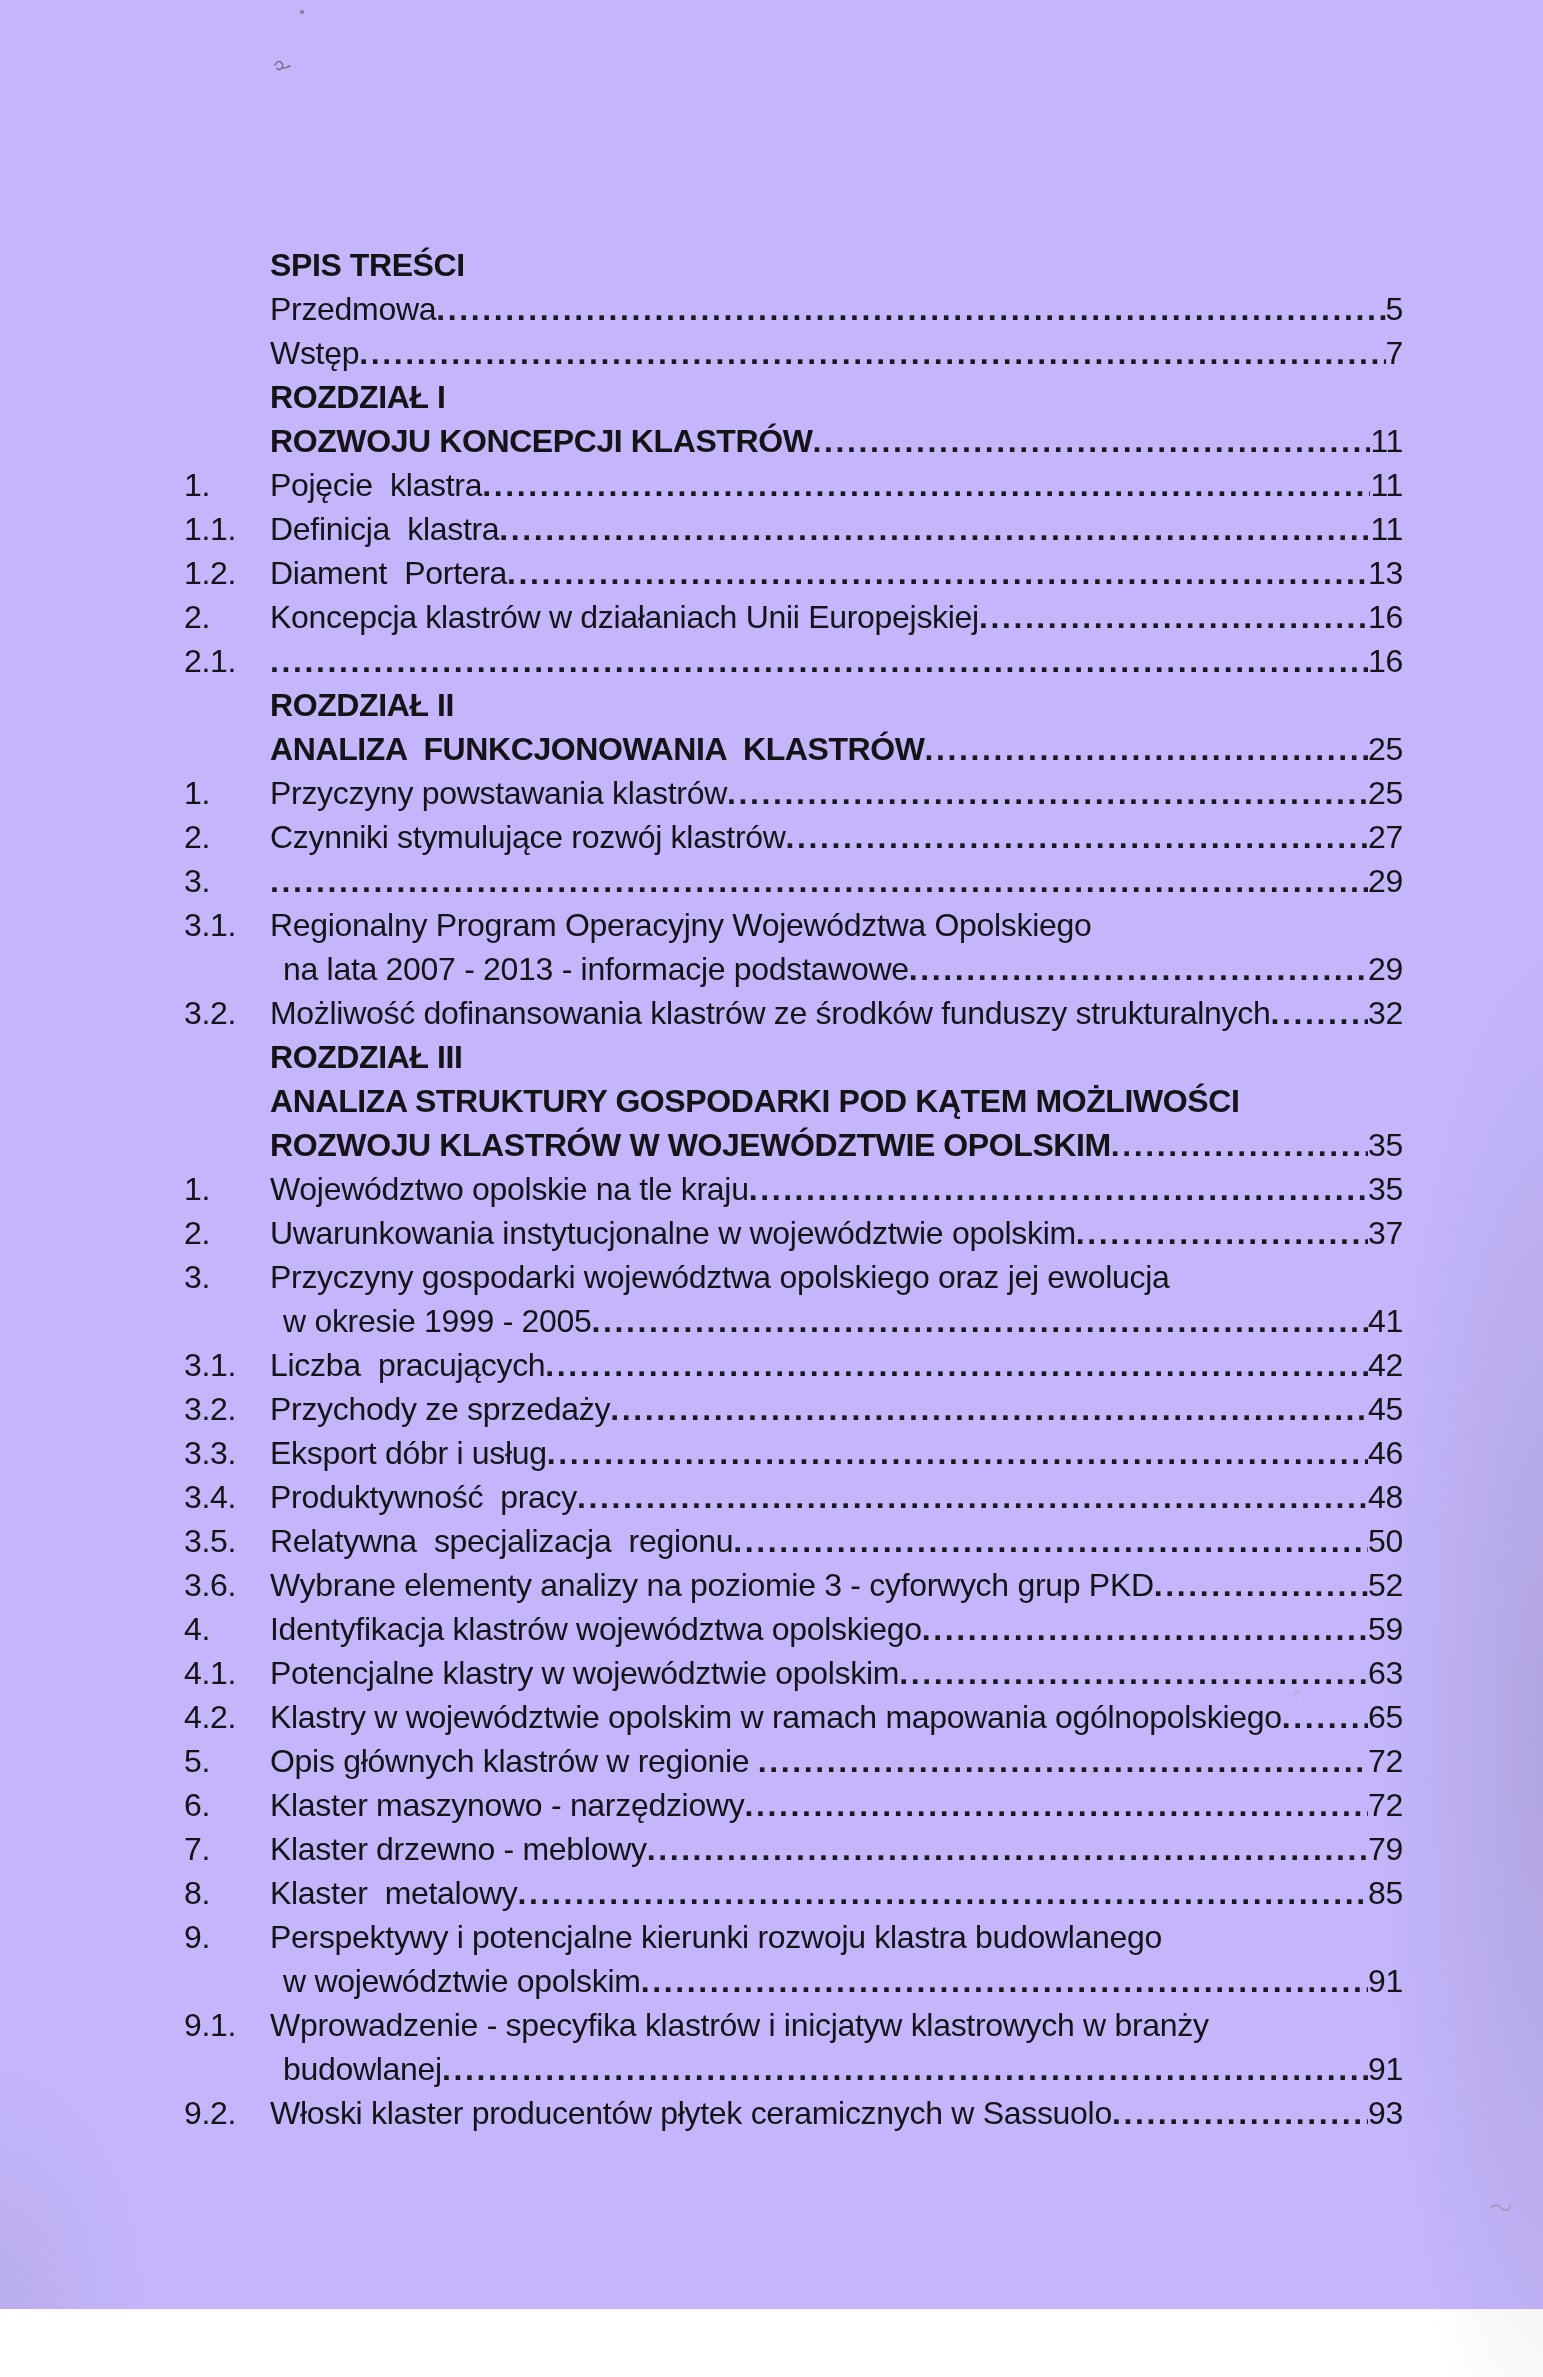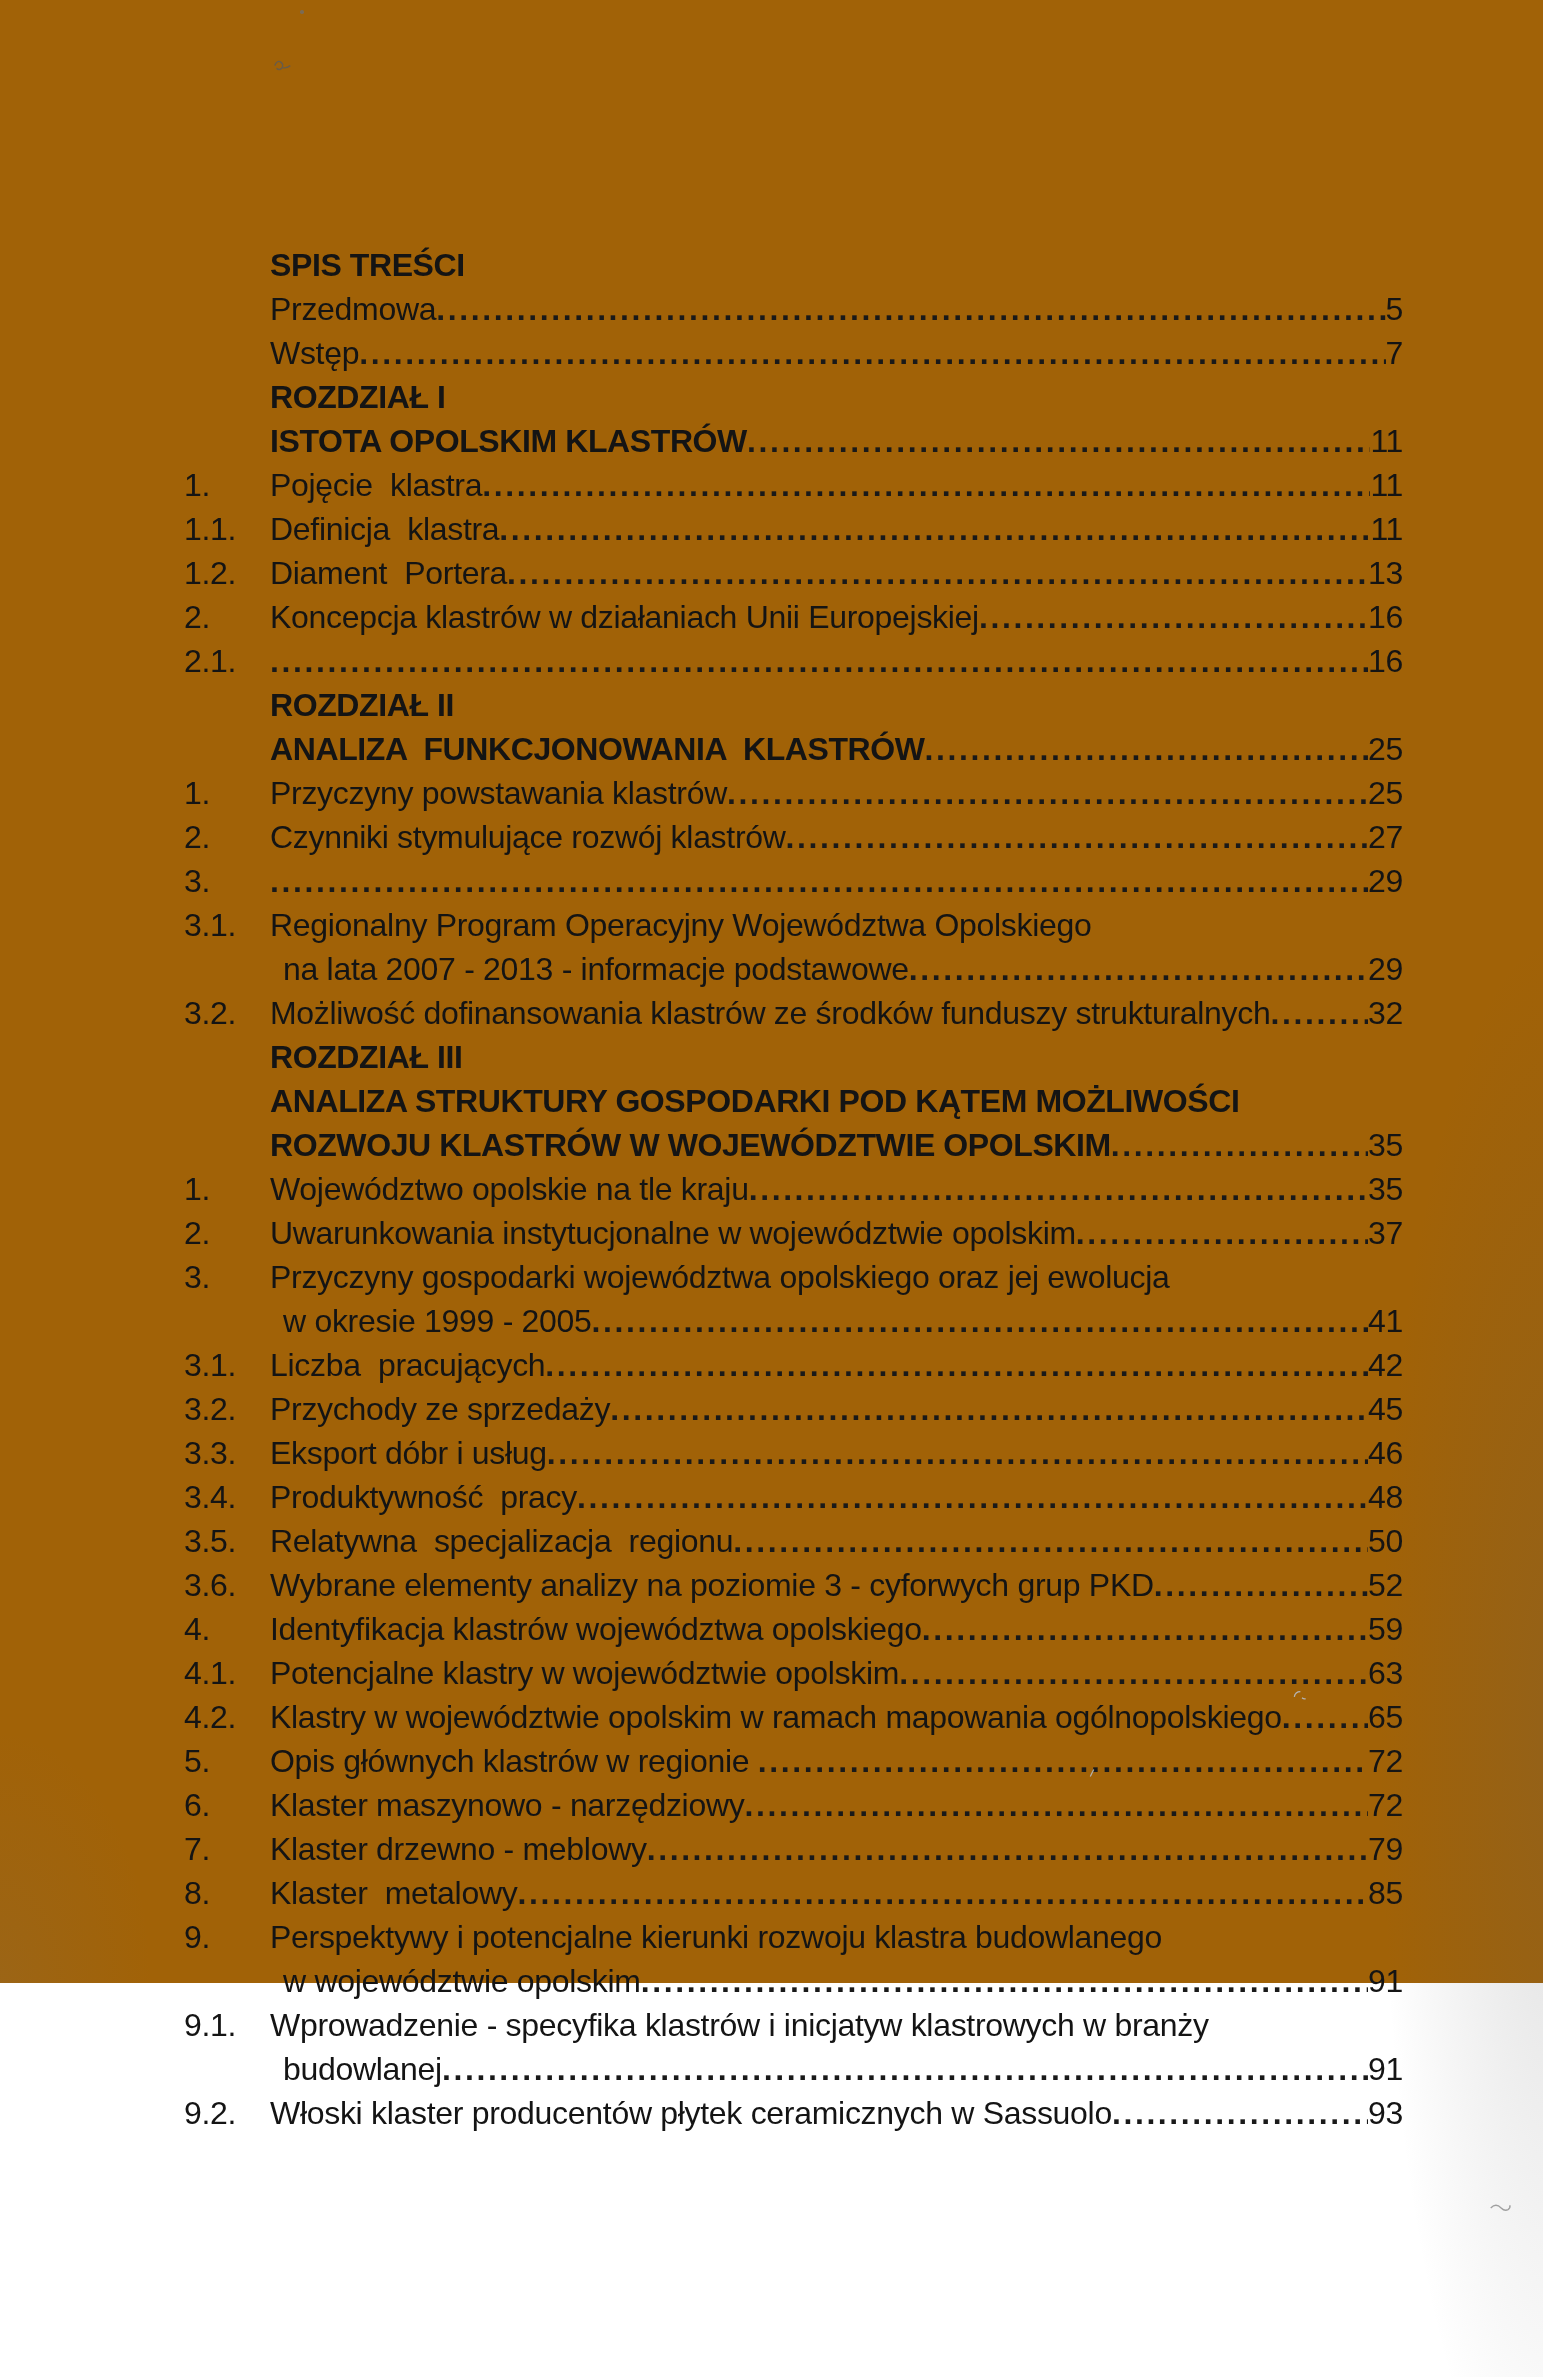--- a/index.html
+++ b/index.html
@@ -6,22 +6,22 @@
     margin: 0;
     padding: 0;
     width: 1543px;
     height: 2377px;
     background: #ffffff;
     overflow: hidden;
   }
   .paper {
     position: relative;
     width: 1543px;
-    height: 1983px;
-    background: #a16207;
+    height: 2309px;
+    background: #c4b5fd;
     font-family: "Liberation Sans", sans-serif;
     color: #141414;
   }
   .toc {
     position: absolute;
     left: 184px;
     top: 243px;
     width: 1219px;
   }
   .toc-row {
@@ -118,21 +118,21 @@
       <span class="page-num">7</span>
     </div>
       <div class="toc-row">
       <span class="num"></span>
       <span class="text bold">ROZDZIAŁ I</span>
       
       
     </div>
       <div class="toc-row">
       <span class="num"></span>
-      <span class="text bold">ISTOTA OPOLSKIM KLASTRÓW</span>
+      <span class="text bold">ROZWOJU KONCEPCJI KLASTRÓW</span>
       <span class="dots"></span>
       <span class="page-num">11</span>
     </div>
       <div class="toc-row">
       <span class="num">1.</span>
       <span class="text">Pojęcie  klastra</span>
       <span class="dots"></span>
       <span class="page-num">11</span>
     </div>
       <div class="toc-row">

